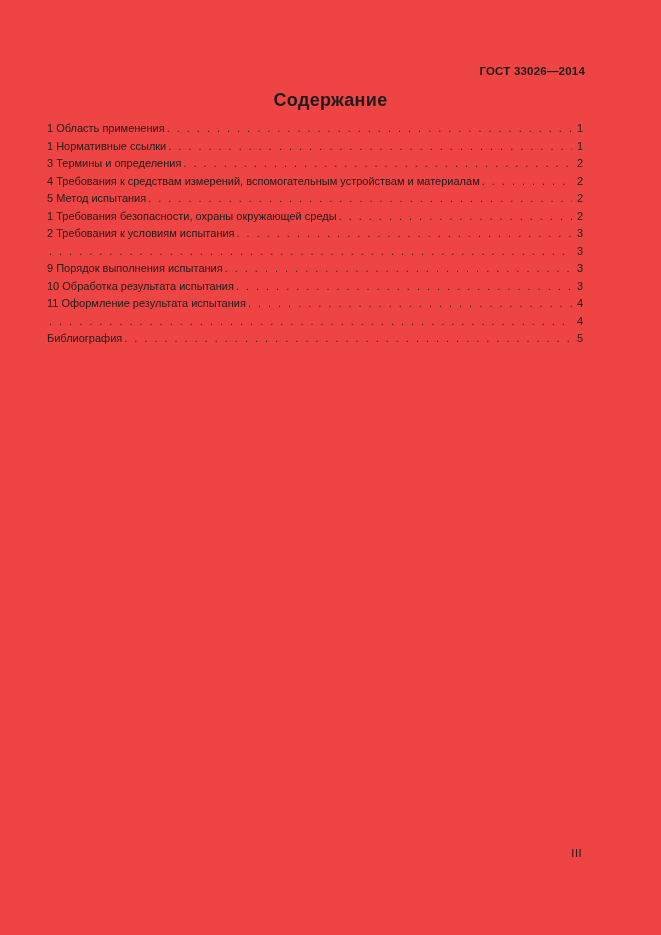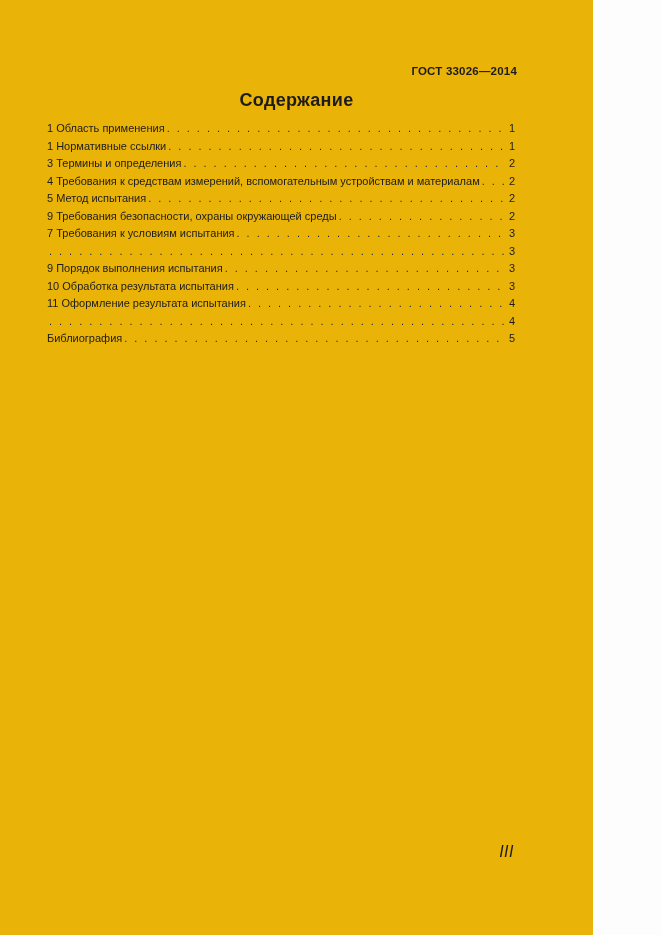--- a/index.html
+++ b/index.html
@@ -2,23 +2,23 @@
 <html><head>
 <meta charset="utf-8">
 <style>
   html, body {
     margin: 0;
     padding: 0;
     background: #fdfdfd;
   }
   .page {
     position: relative;
-    width: 593px;
+    width: 661px;
     height: 935px;
-    background: #eab308;
+    background: #ef4444;
     color: #1c1c1c;
     font-family: "Liberation Sans", "DejaVu Sans", sans-serif;
     overflow: hidden;
     box-sizing: border-box;
   }
   .doc-header {
     position: absolute;
     top: 61px;
     left: 47px;
     right: 76px;
@@ -74,23 +74,22 @@
     text-align: right;
   }
   .doc-footer {
     position: absolute;
     top: 843px;
     left: 47px;
     right: 79px;
     text-align: right;
   }
   .page-number {
-    font-size: 16px;
+    font-size: 11px;
     letter-spacing: 0.5px;
-    font-style: italic;
   }
 </style>
 </head>
 <body>
 
 <div class="page">
 
   <div class="doc-header">
     <span class="doc-code">ГОСТ 33026—2014</span>
   </div>
@@ -122,27 +121,27 @@
     <span class="toc-page">2</span>
   </div>
 
   <div class="toc-row">
     <span class="toc-label">5 Метод испытания</span>
     <span class="toc-dots"></span>
     <span class="toc-page">2</span>
   </div>
 
   <div class="toc-row">
-    <span class="toc-label">9 Требования безопасности, охраны окружающей среды</span>
+    <span class="toc-label">1 Требования безопасности, охраны окружающей среды</span>
     <span class="toc-dots"></span>
     <span class="toc-page">2</span>
   </div>
 
   <div class="toc-row">
-    <span class="toc-label">7 Требования к условиям испытания</span>
+    <span class="toc-label">2 Требования к условиям испытания</span>
     <span class="toc-dots"></span>
     <span class="toc-page">3</span>
   </div>
 
   <div class="toc-row">
     <span class="toc-dots"></span>
     <span class="toc-page">3</span>
   </div>
 
   <div class="toc-row">

